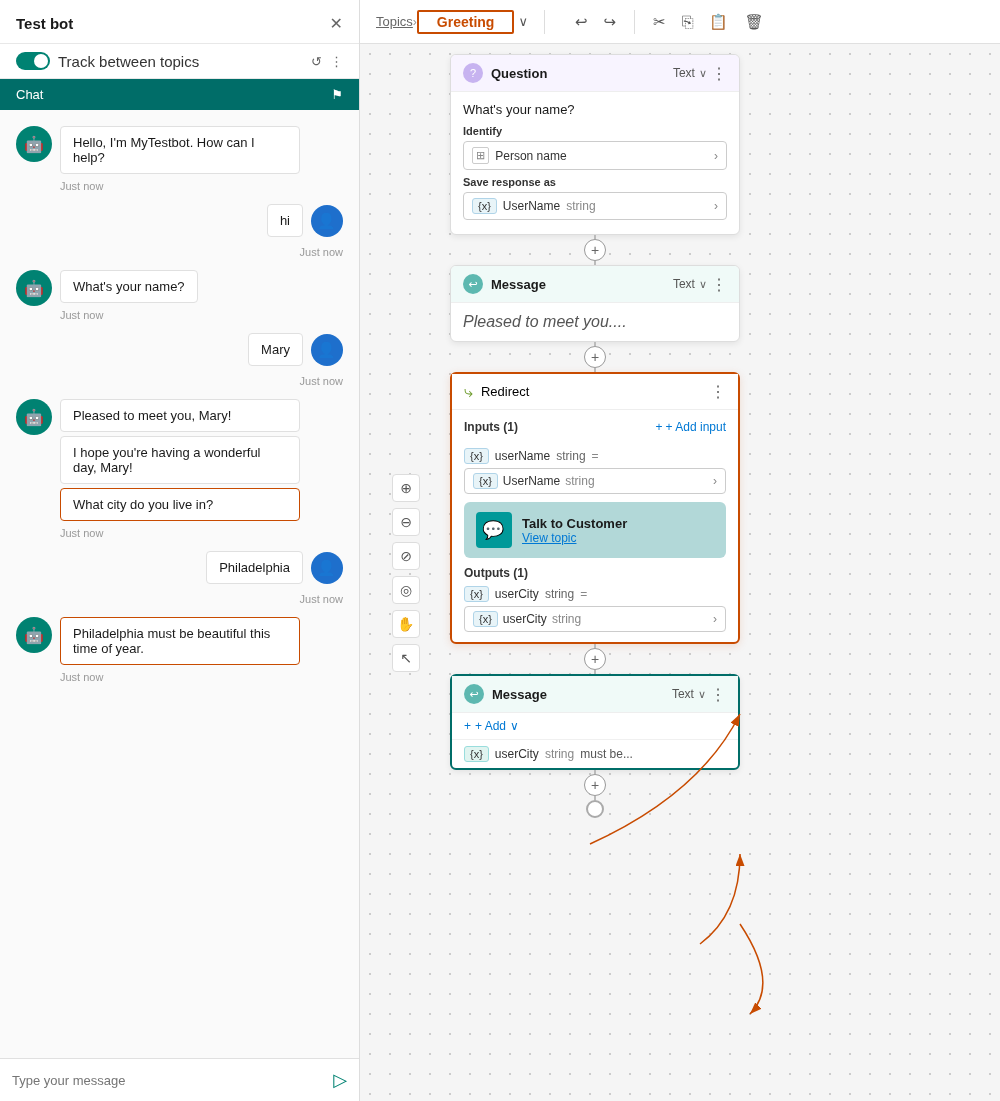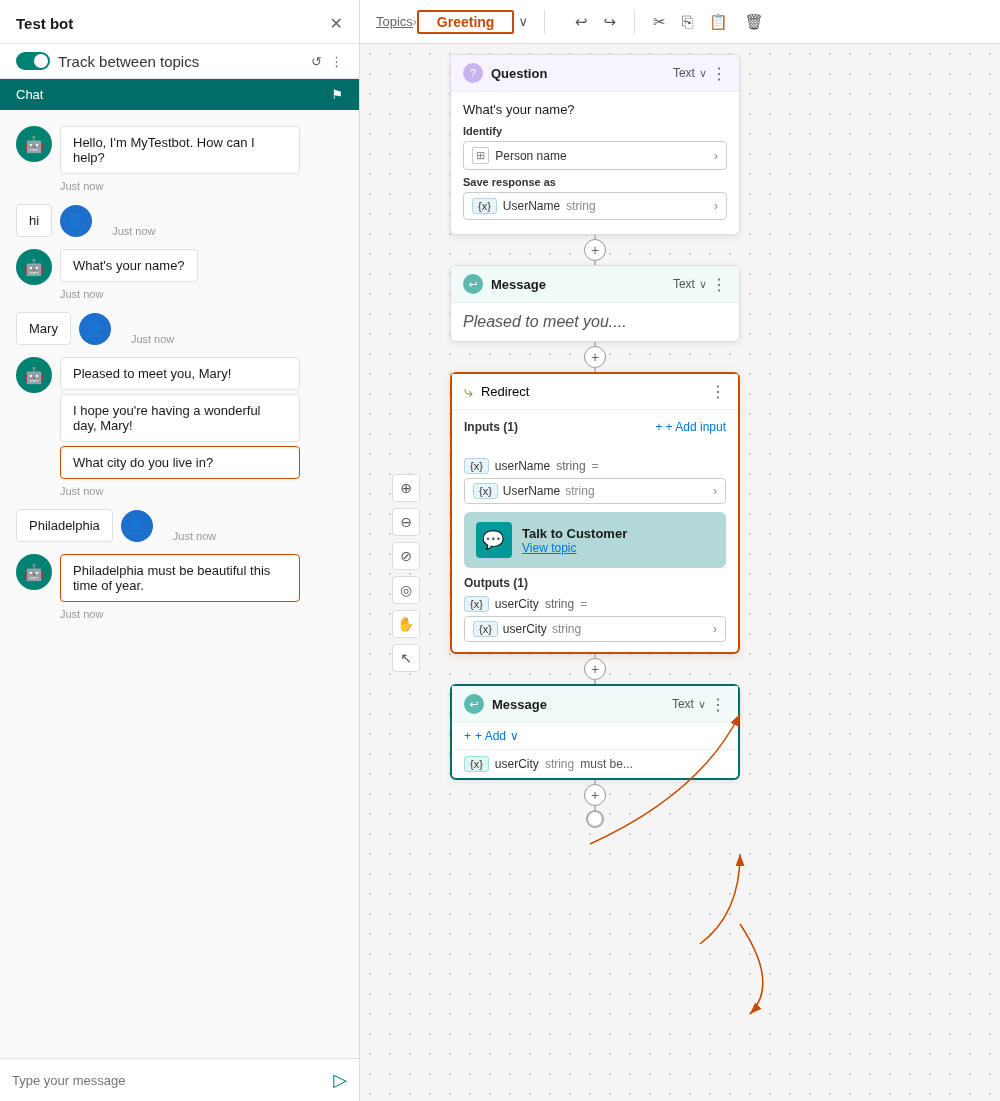--- a/index.html
+++ b/index.html
@@ -65,21 +65,21 @@
       display: flex; align-items: center; justify-content: center;
       color: #fff; font-size: 16px; flex-shrink: 0;
     }
     .bot-bubbles { display: flex; flex-direction: column; gap: 4px; }
     .bot-bubble {
       background: #fff; border: 1px solid #e0e0e0; border-radius: 4px;
       padding: 8px 12px; color: #1a1a1a; font-size: 13px; max-width: 240px;
     }
     .bot-bubble.highlighted { border: 1.5px solid #c84b00; }
     .timestamp { font-size: 11px; color: #999; margin-top: 2px; }
-    .user-message-group { display: flex; flex-direction: row; align-items: flex-end; gap: 20px; }
+    .user-message-group { display: flex; flex-direction: column; align-items: flex-end; gap: 7px; }
     .user-bubble-row { display: flex; align-items: center; gap: 8px; }
     .user-bubble {
       background: #fff; border: 1px solid #e0e0e0; border-radius: 4px;
       padding: 8px 12px; color: #1a1a1a; font-size: 13px;
     }
     .user-avatar {
       width: 32px; height: 32px; border-radius: 50%; background: #1e6fcc;
       display: flex; align-items: center; justify-content: center;
       color: #fff; font-size: 15px; flex-shrink: 0;
     }
@@ -201,21 +201,21 @@
     }
     .redirect-header {
       display: flex; align-items: center; justify-content: space-between;
       padding: 8px 12px; background: #fff; border-bottom: 1px solid #eee;
     }
     .redirect-header-left { display: flex; align-items: center; gap: 8px; }
     .redirect-title { font-weight: 400; font-size: 13px; }
     .redirect-body { padding: 10px 12px; }
     .inputs-header {
       display: flex; align-items: flex-end; justify-content: space-between;
-      margin-bottom: 24px;
+      margin-bottom: 14px;
     }
     .inputs-label { font-size: 12px; font-weight: 600; color: #333; }
     .add-input-btn {
       font-size: 12px; color: #0078d4; cursor: pointer; display: flex; align-items: center; gap: 3px;
     }
     .var-row {
       display: flex; align-items: center; gap: 6px; margin-bottom: 4px;
       font-size: 12px; color: #333;
     }
     .var-badge {

